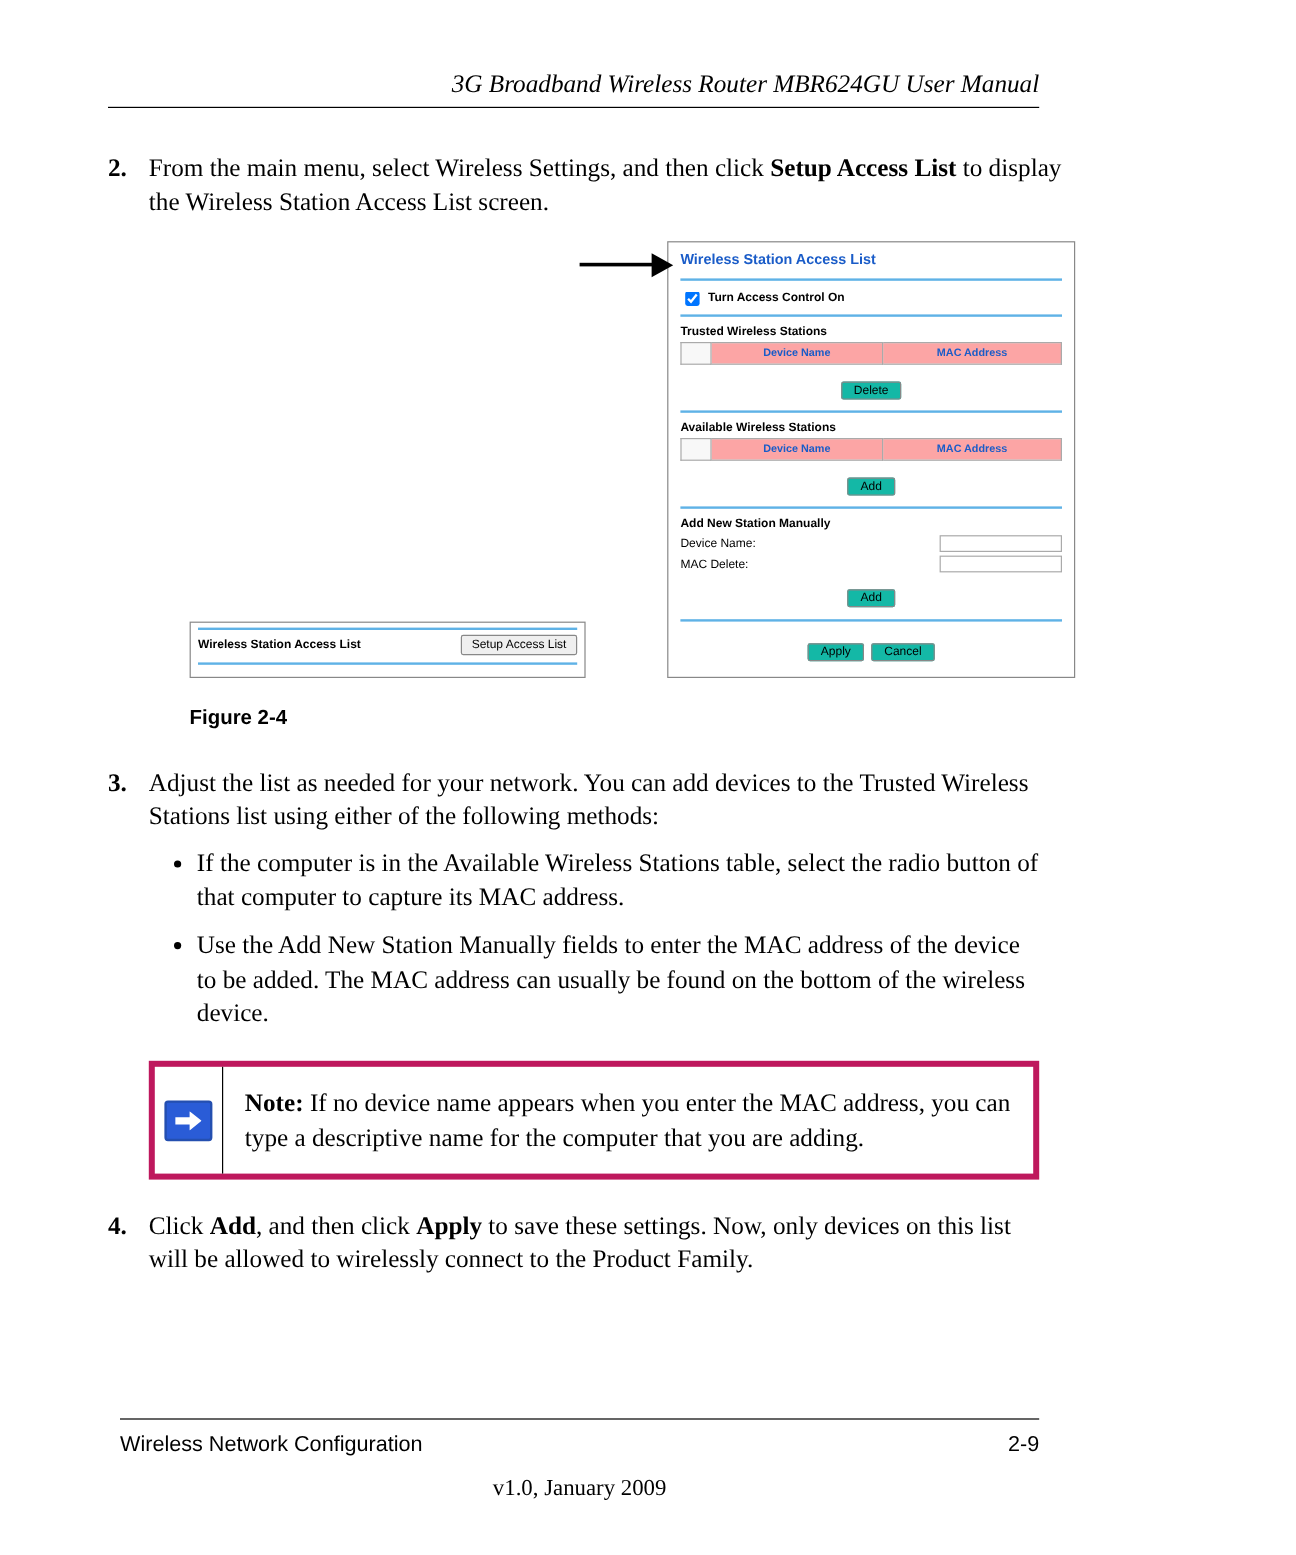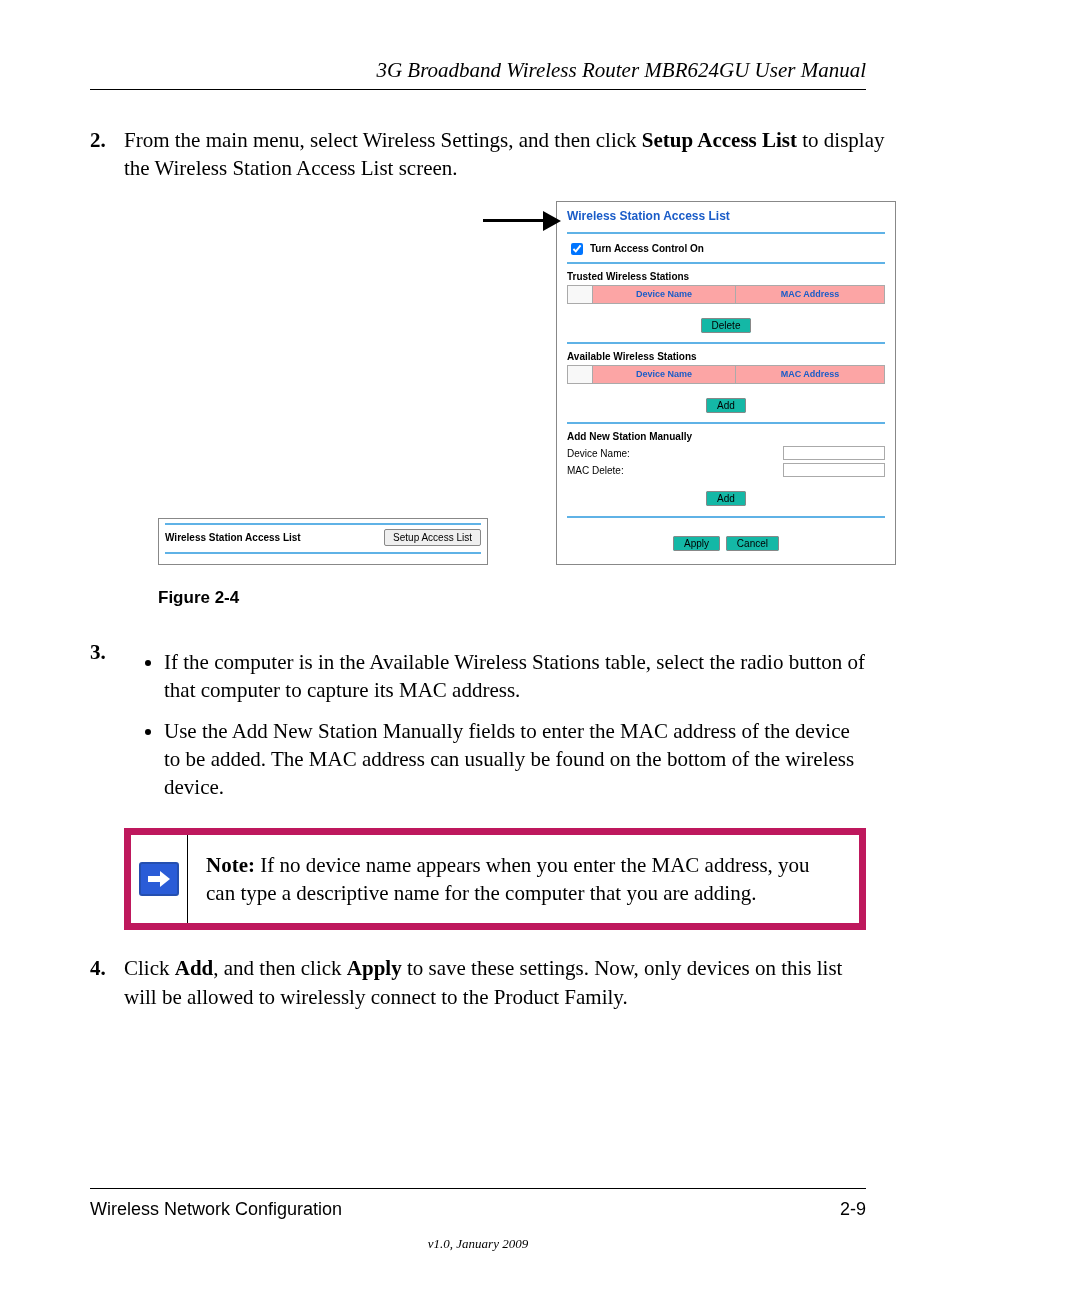--- a/index.html
+++ b/index.html
@@ -209,21 +209,21 @@
   }
   .sub-bullets {
     list-style: disc;
     padding-left: 40px;
     margin: 10px 0 16px 0;
   }
   .sub-bullets li {
     margin-bottom: 12px;
   }
   .note-box {
-    border: 7px solid #be185d;
+    border: 5px solid #be185d;
     margin: 10px 0 24px 34px;
     display: flex;
     font-size: 21px;
     line-height: 1.35;
   }
   .note-box .icon-cell {
     border-right: 1px solid #000;
     width: 56px;
     display: flex;
     align-items: center;
@@ -243,36 +243,35 @@
     font-size: 22px;
     font-weight: bold;
   }
   .note-box .note-text {
     padding: 16px 18px;
     flex: 1;
   }
   .footer {
     position: absolute;
     bottom: 44px;
-    left: 90px;
+    left: 100px;
     right: 90px;
     border-top: 1.5px solid #000;
     padding-top: 10px;
   }
   .footer .foot-row {
     display: flex;
     justify-content: space-between;
     font-family: Arial, Helvetica, sans-serif;
     font-size: 18px;
   }
   .footer .version {
     text-align: center;
-    font-style: italic;
     font-family: "Times New Roman", serif;
-    font-size: 13px;
+    font-size: 19px;
     margin-top: 16px;
   }
   b { font-weight: bold; }
 </style>
 </head>
 <body>
 
 <div class="page">
 
   <div class="header-title">3G Broadband Wireless Router MBR624GU User Manual</div>
@@ -364,20 +363,21 @@
           </div>
           <div class="figure-caption">Figure 2-4</div>
         </div>
 
       </div>
     </li>
 
     <li>
       <div class="num">3.</div>
       <div class="body">
+        <span>Adjust the list as needed for your network. You can add devices to the Trusted Wireless Stations list using either of the following methods:</span>
         <ul class="sub-bullets">
           <li>If the computer is in the Available Wireless Stations table, select the radio button of that computer to capture its MAC address.</li>
           <li>Use the Add New Station Manually fields to enter the MAC address of the device to be added. The MAC address can usually be found on the bottom of the wireless device.</li>
         </ul>
       </div>
     </li>
   </ol>
 
   <div class="note-box">
     <div class="icon-cell">

